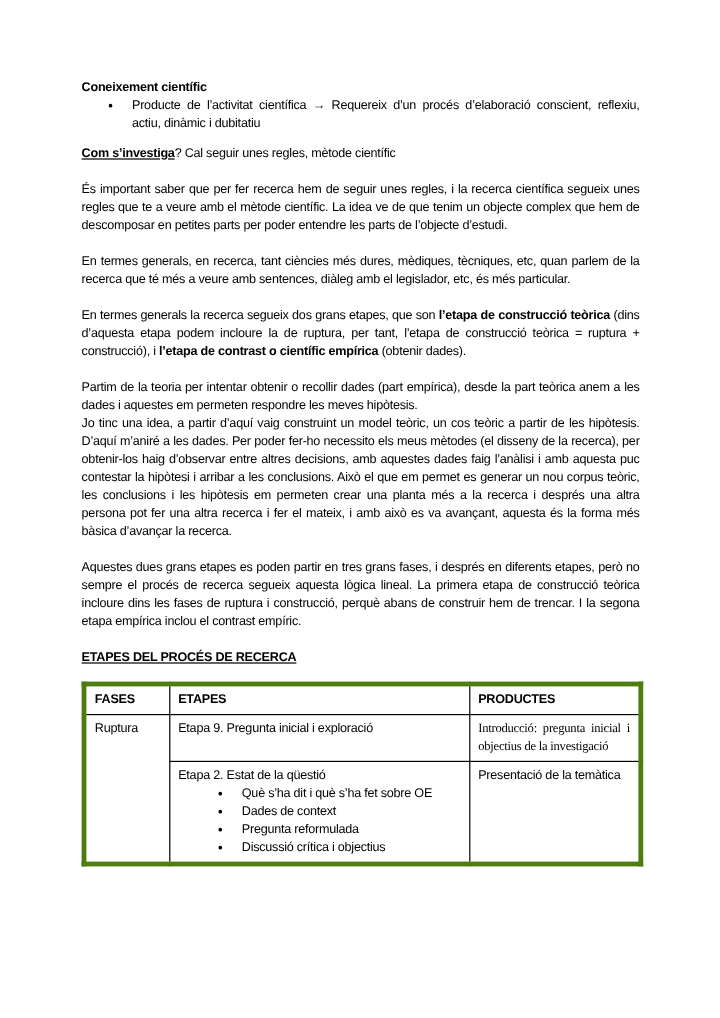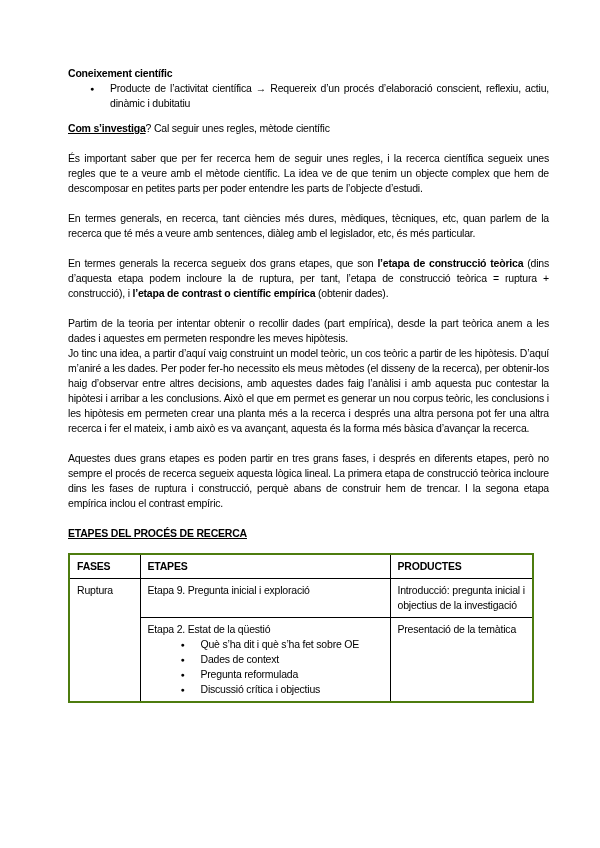--- a/index.html
+++ b/index.html
@@ -14,21 +14,21 @@
     font-family: "Liberation Sans", sans-serif;
     font-size: 10.5px;
     line-height: 15px;
     letter-spacing: -0.2px;
     overflow: hidden;
   }
   .page {
     box-sizing: border-box;
     width: 600px;
     height: 732px;
-    padding: 66px 51px 0 68px;
+    padding: 66px 67px 0 68px;
   }
   .b { font-weight: bold; }
   .u { text-decoration: underline; }
   p, .para {
     margin: 0 0 15px 0;
     text-align: justify;
   }
   .no-gap { margin-bottom: 0; }
   .intro-heading {
     font-weight: bold;
@@ -56,41 +56,41 @@
   }
   .q-block { margin: 0 0 15px 0; }
   .q-block .para { margin: 0; }
   .table-heading {
     font-weight: bold;
     text-decoration: underline;
     margin: 0 0 12px 0;
   }
   table.etapes {
     border-collapse: collapse;
-    border: 2px solid #4d7c0f;
+    border: 4px solid #4d7c0f;
     table-layout: fixed;
     width: 464px;
   }
   table.etapes th,
   table.etapes td {
     border: 1px solid #000;
     vertical-align: top;
     padding: 4px 7px;
     font-size: 10.5px;
     line-height: 15px;
   }
   table.etapes th {
     text-align: left;
     font-weight: bold;
     height: 13px;
   }
   td.fase-cell {
     padding-top: 20px;
   }
-  td.producte-cell { text-align: justify; }
+  td.producte-cell { text-align: justify; font-family: Liberation Serif, serif; }
   tr.row-1 td { height: 29px; margin-top: 23px; }
   tr.row-2 td { height: 69px; }
   .cell-list {
     list-style: none;
     margin: 0;
     padding: 0;
   }
   .cell-list li {
     position: relative;
     padding-left: 53px;

